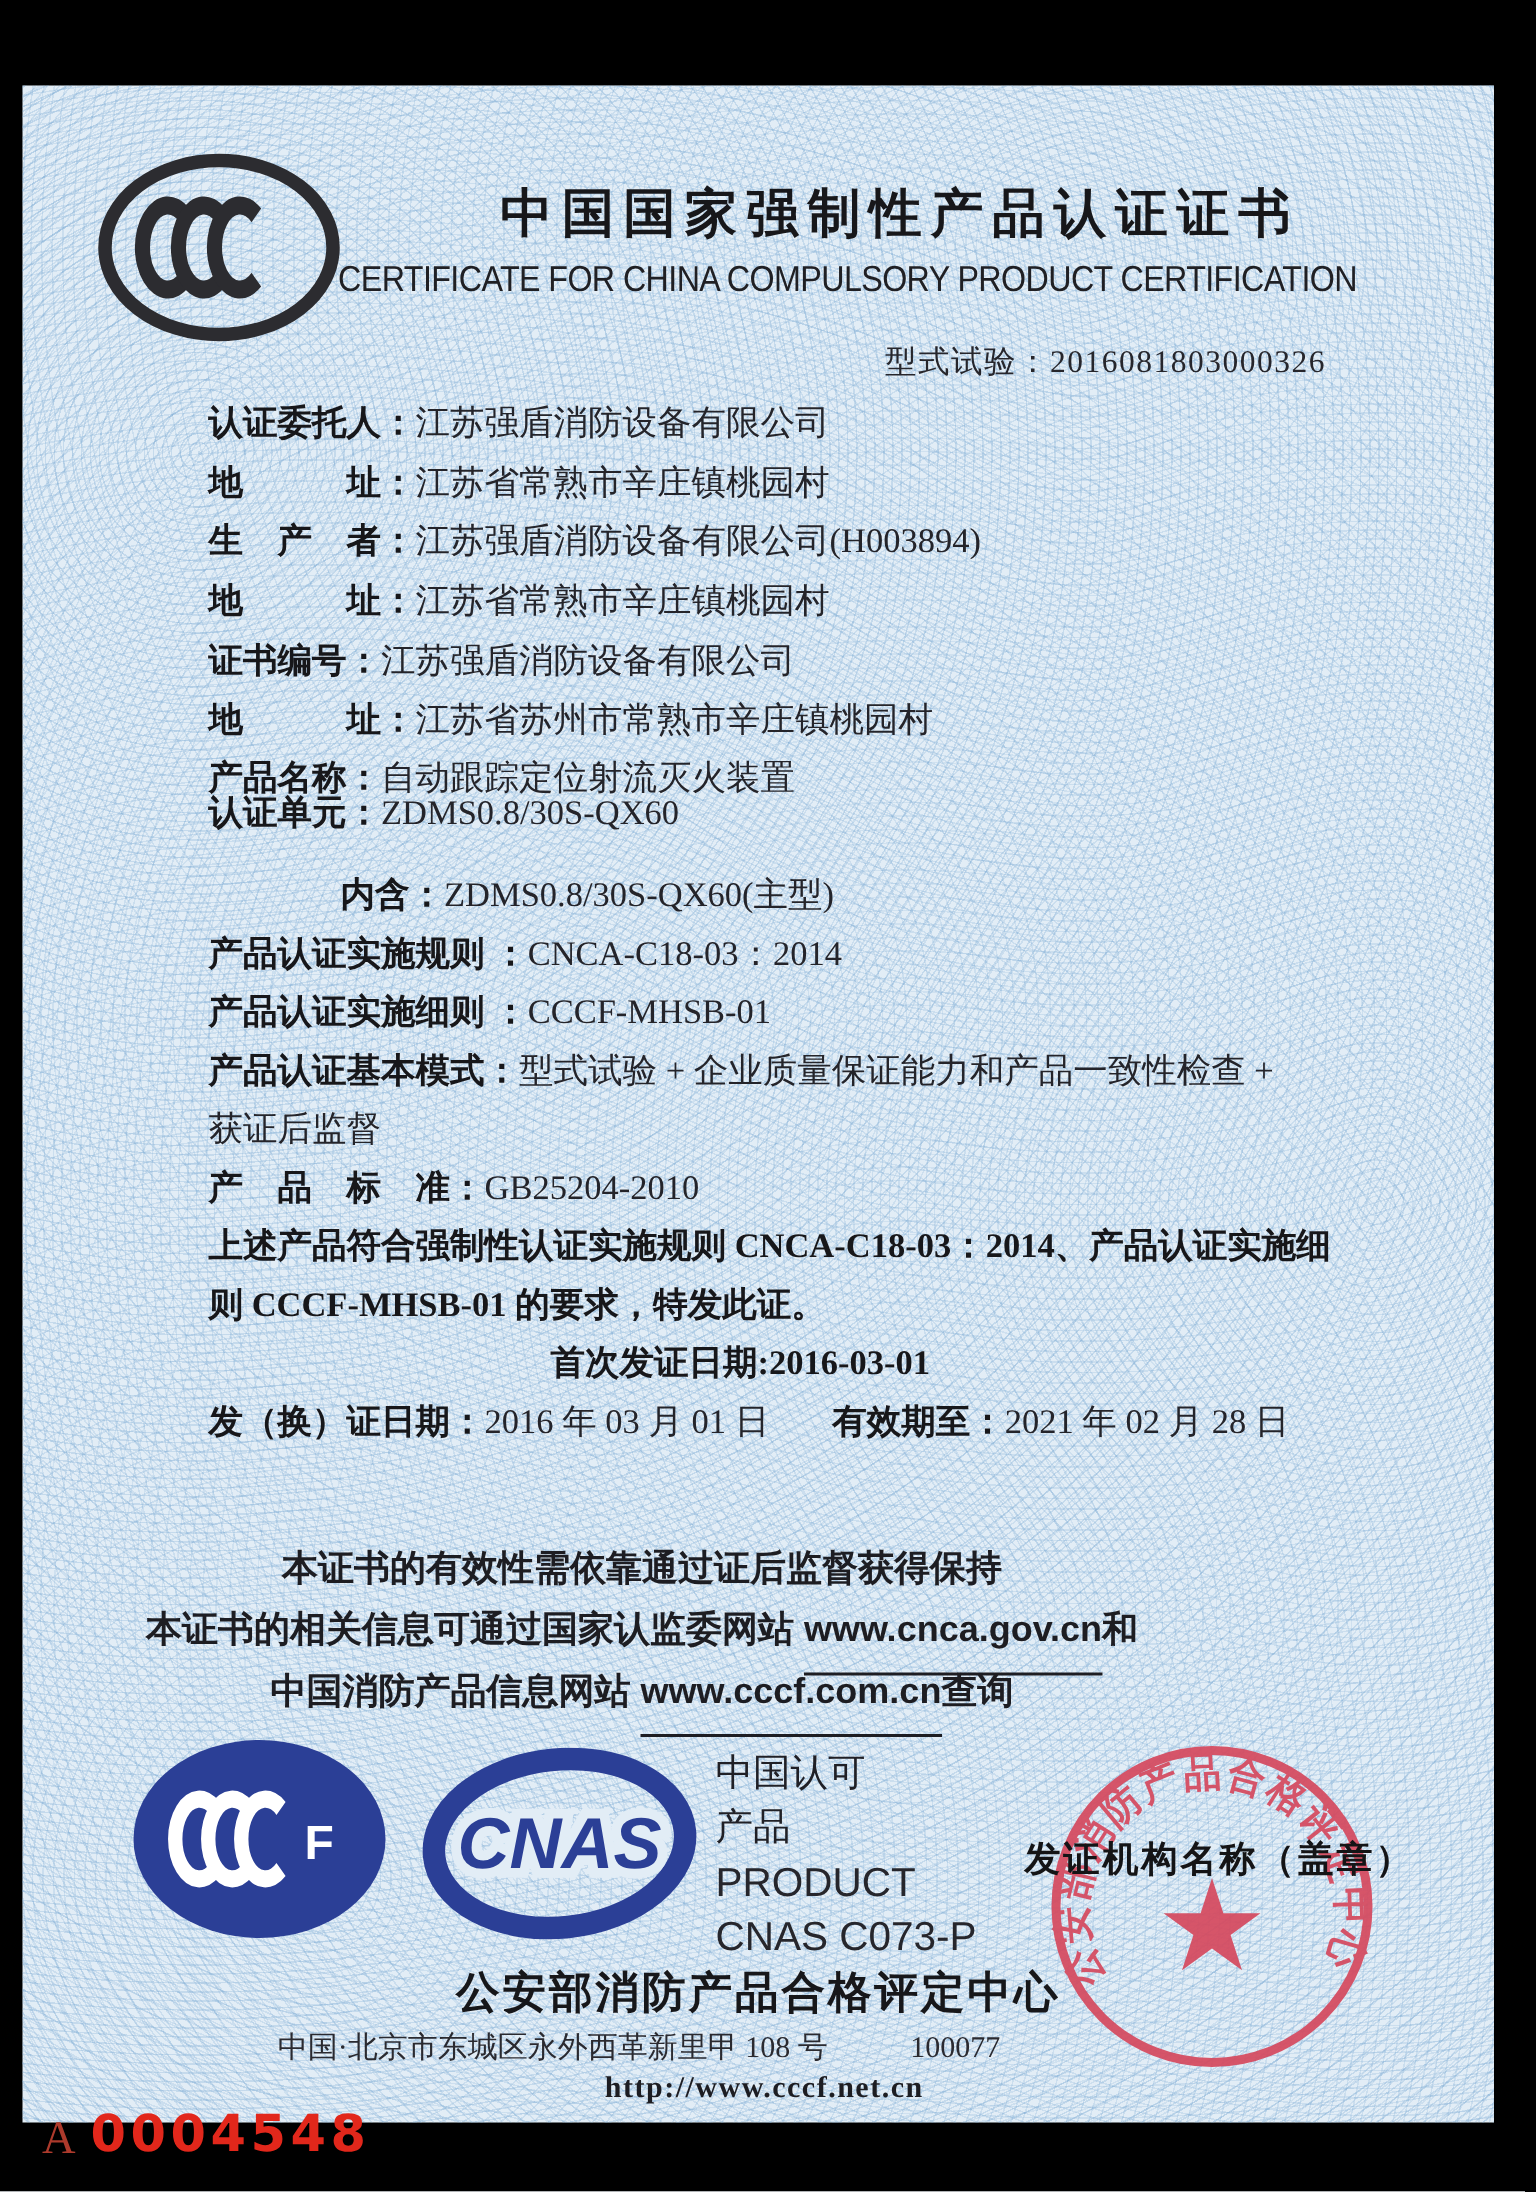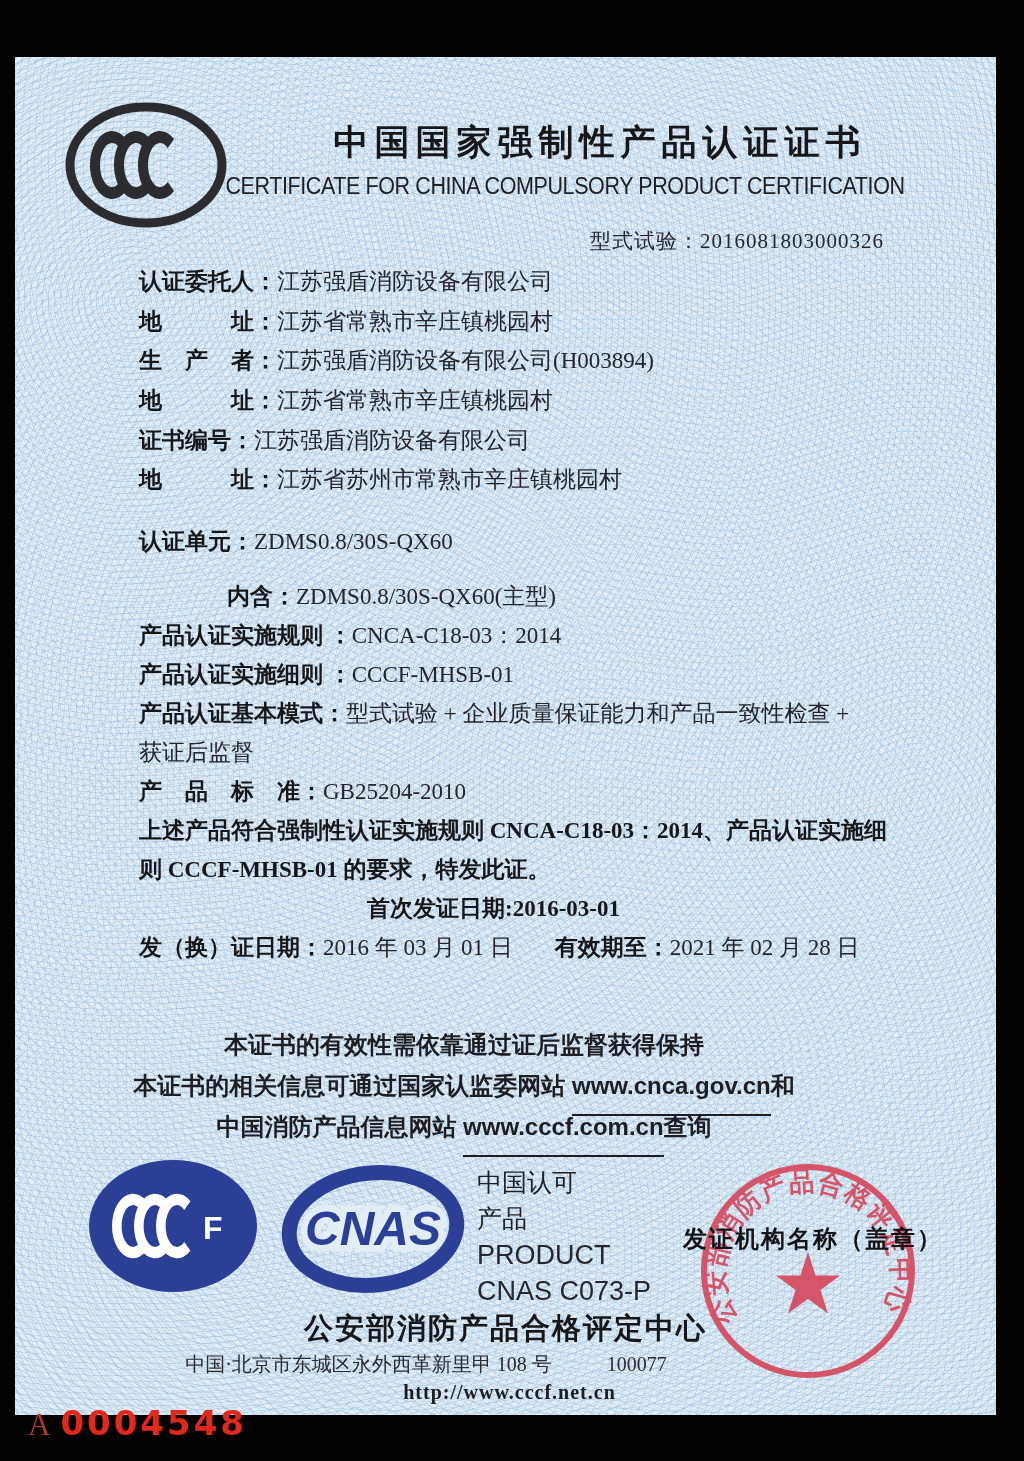--- a/index.html
+++ b/index.html
@@ -37,21 +37,21 @@
     transform:scaleY(1.12);transform-origin:top;
   }
   .certno{left:575px;top:170px;width:340px;font-size:21px;letter-spacing:1px;color:#26262c;}
   .row{left:124px;height:32px;font-size:23px;}
   .row .lab{font-weight:bold;color:#17171a;text-align:right;}
   .row .val{color:#24242a;}
   .stmt{left:124px;font-size:23px;font-weight:bold;color:#17171a;}
   .notice{
     left:0;width:826px;text-align:center;
     font-family:"Liberation Sans","DejaVu Sans",sans-serif;
-    font-size:24px;font-weight:bold;color:#1d1d22;margin-left:36px;
+    font-size:24px;font-weight:bold;color:#1d1d22;
   }
   .u{border-bottom:2px solid #1d1d22;padding-bottom:15px;}
   .acc-block{left:462px;top:1108px;line-height:36px;}
   .acc-cn{font-size:25px;color:#202026;}
   .acc-en{font-family:"Liberation Sans","DejaVu Sans",sans-serif;font-size:27px;color:#26262c;}
   .issuer-name{left:0;top:1252px;width:981px;text-align:center;font-size:29px;font-weight:bold;letter-spacing:2px;color:#17171a;}
   .issuer-addr{left:0;top:1294px;width:822px;text-align:center;font-size:20px;color:#2a2a30;}
   .issuer-web{left:0;top:1324px;width:989px;text-align:center;font-size:20px;font-weight:bold;letter-spacing:1px;color:#1d1d22;}
   .overlay-label{
     left:668px;top:1166px;width:290px;z-index:3;
@@ -86,20 +86,21 @@
     <div class="abs certno nowrap">
       <span class="lab">型式试验：</span><span>2016081803000326</span>
     </div>
 
     <div class="abs row nowrap" style="top:209px"><span class="lab">认证委托人：</span><span class="val">江苏强盾消防设备有限公司</span></div>
     <div class="abs row nowrap" style="top:249px"><span class="lab">地　　　址：</span><span class="val">江苏省常熟市辛庄镇桃园村</span></div>
     <div class="abs row nowrap" style="top:288px"><span class="lab">生　产　者：</span><span class="val">江苏强盾消防设备有限公司(H003894)</span></div>
     <div class="abs row nowrap" style="top:328px"><span class="lab">地　　　址：</span><span class="val">江苏省常熟市辛庄镇桃园村</span></div>
     <div class="abs row nowrap" style="top:368px"><span class="lab">证书编号：</span><span class="val">江苏强盾消防设备有限公司</span></div>
     <div class="abs row nowrap" style="top:407px"><span class="lab">地　　　址：</span><span class="val">江苏省苏州市常熟市辛庄镇桃园村</span></div>
+    <div class="abs row nowrap" style="top:446px"><span class="lab">产品名称：</span><span class="val">自动跟踪定位射流灭火装置</span></div>
     <div class="abs row nowrap" style="top:469px"><span class="lab">认证单元：</span><span class="val">ZDMS0.8/30S-QX60</span></div>
     <div class="abs row nowrap" style="top:524px;left:212px"><span class="lab">内含：</span><span class="val">ZDMS0.8/30S-QX60(主型)</span></div>
     <div class="abs row nowrap" style="top:563px"><span class="lab">产品认证实施规则 ：</span><span class="val">CNCA-C18-03：2014</span></div>
     <div class="abs row nowrap" style="top:602px"><span class="lab">产品认证实施细则 ：</span><span class="val">CCCF-MHSB-01</span></div>
     <div class="abs row nowrap" style="top:641px"><span class="lab">产品认证基本模式：</span><span class="val">型式试验 + 企业质量保证能力和产品一致性检查 +</span></div>
     <div class="abs row nowrap" style="top:680px"><span class="val">获证后监督</span></div>
     <div class="abs row nowrap" style="top:719px"><span class="lab">产　品　标　准：</span><span class="val">GB25204-2010</span></div>
 
     <div class="abs stmt nowrap" style="top:758px">上述产品符合强制性认证实施规则 CNCA-C18-03：2014、产品认证实施细</div>
     <div class="abs stmt nowrap" style="top:797px">则 CCCF-MHSB-01 的要求，特发此证。</div>

